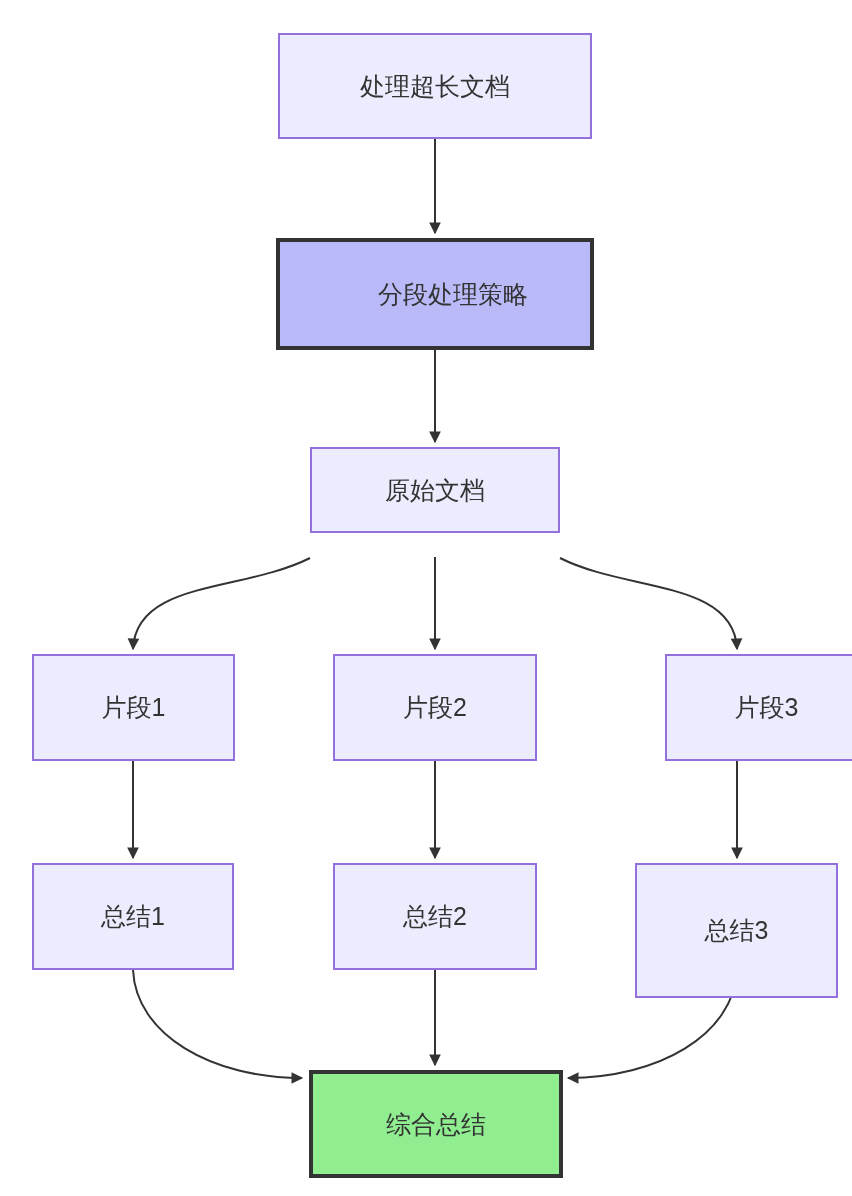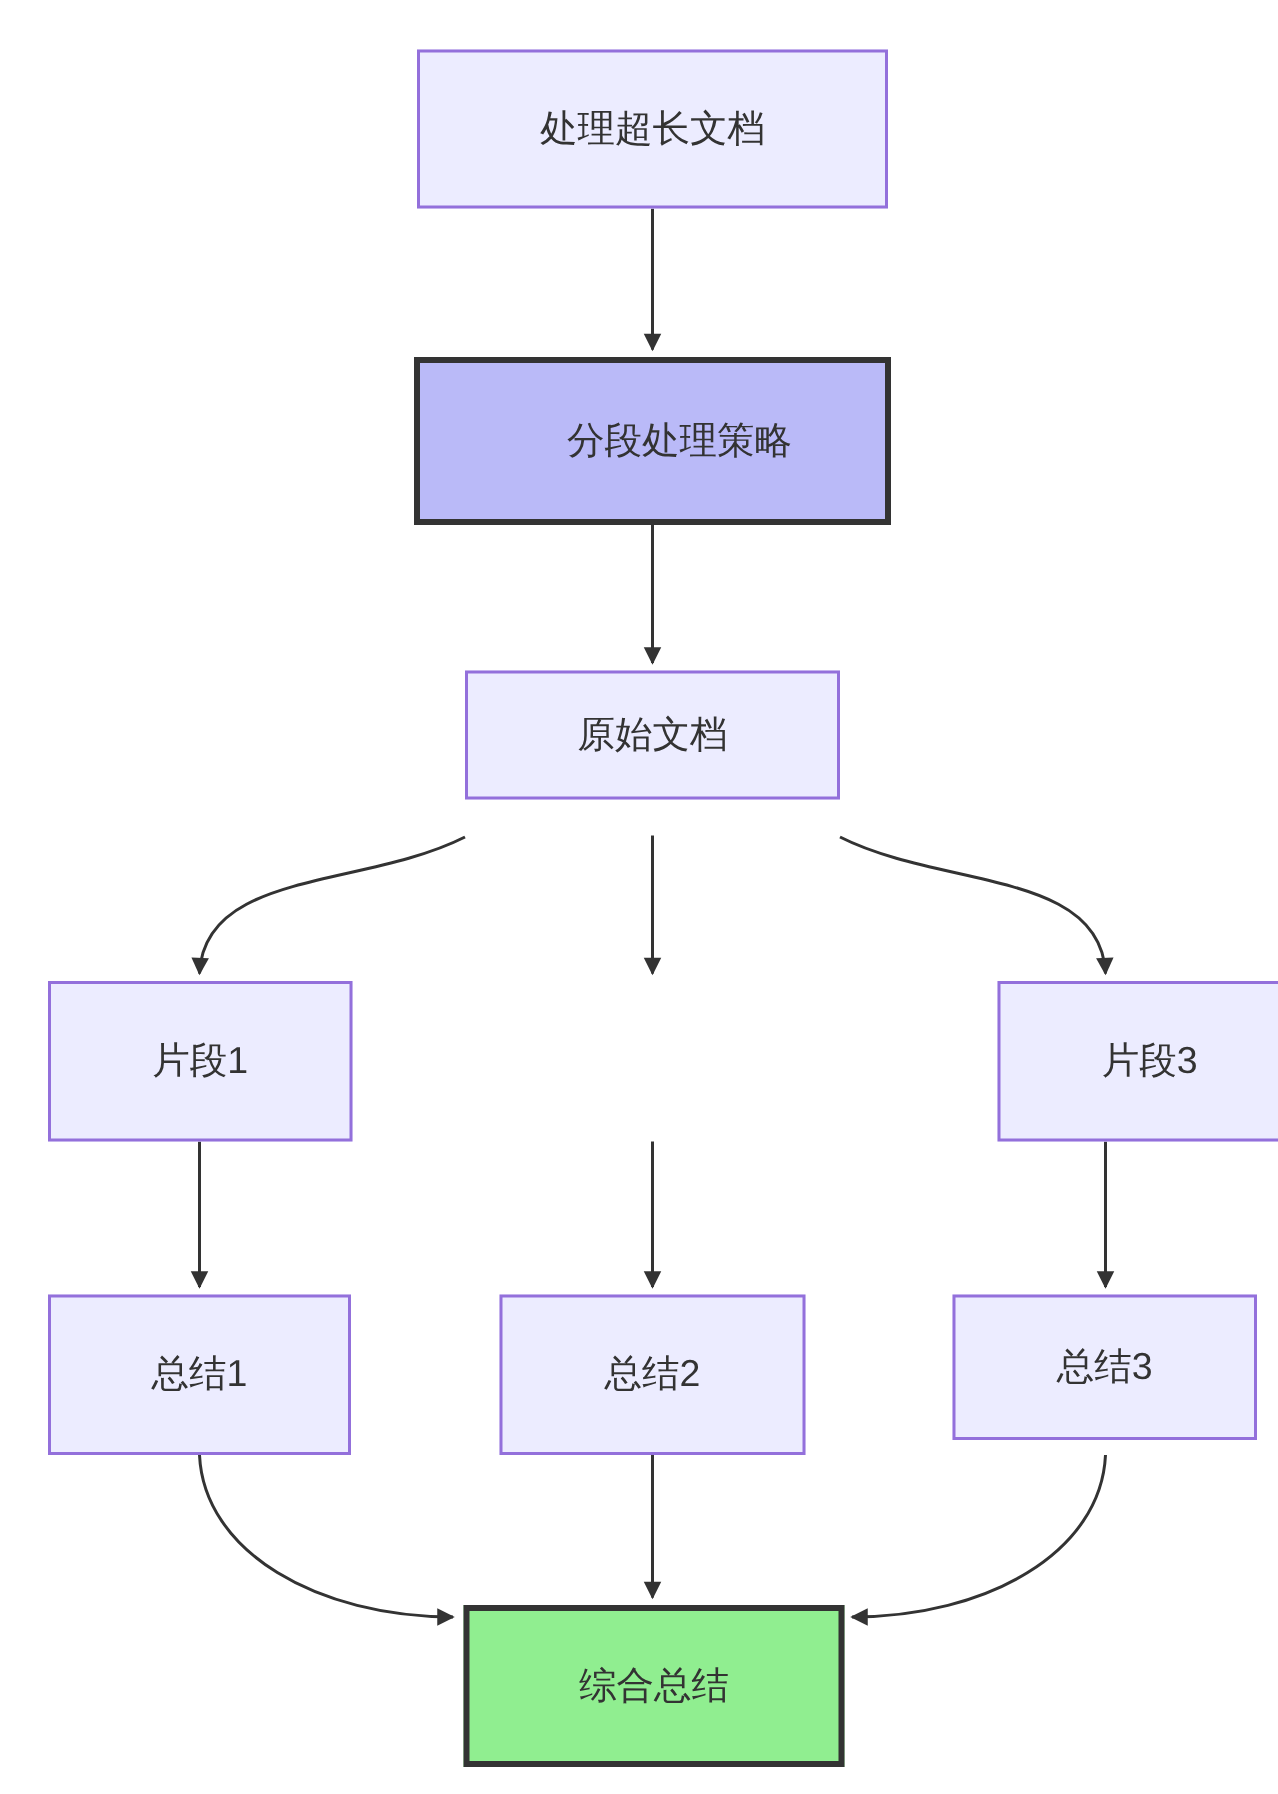--- a/index.html
+++ b/index.html
@@ -92,34 +92,37 @@
   </div>
 
   <div class="node" style="left:310px;top:447px;width:250px;height:86px;">
     <span>原始文档</span>
   </div>
 
   <div class="node" style="left:32px;top:654px;width:203px;height:107px;">
     <span>片段1</span>
   </div>
 
+  <div class="node" style="left:333px;top:654px;width:204px;height:107px;">
+    <span>片段2</span>
+  </div>
 
   <div class="node" style="left:635px;top:654px;width:203px;height:107px;margin-left:30px;">
     <span>片段3</span>
   </div>
 
   <div class="node" style="left:32px;top:863px;width:202px;height:107px;">
     <span>总结1</span>
   </div>
 
   <div class="node" style="left:333px;top:863px;width:204px;height:107px;">
     <span>总结2</span>
   </div>
 
-  <div class="node" style="left:635px;top:863px;width:203px;height:97px;">
+  <div class="node" style="left:635px;top:863px;width:203px;height:135px;">
     <span>总结3</span>
   </div>
 
   <div class="node success" style="left:309px;top:1070px;width:254px;height:108px;">
     <span>综合总结</span>
   </div>
 
 </div>
 
 </body></html>

